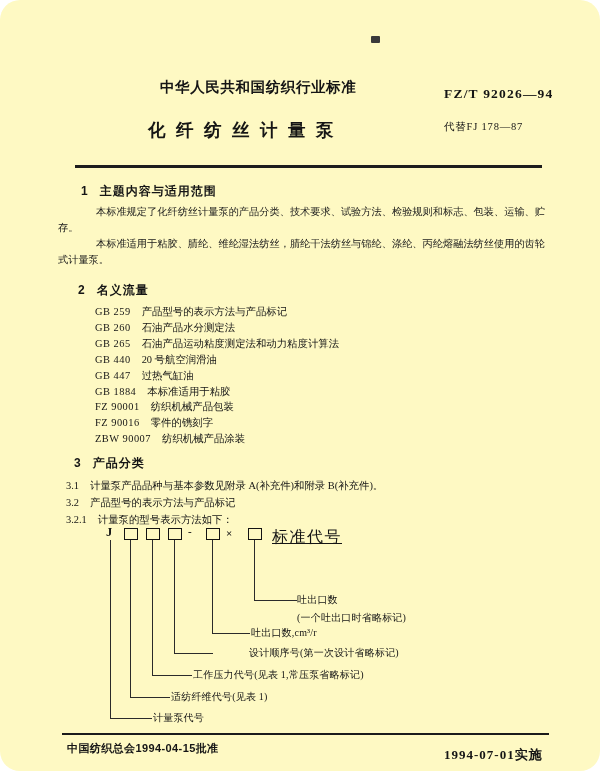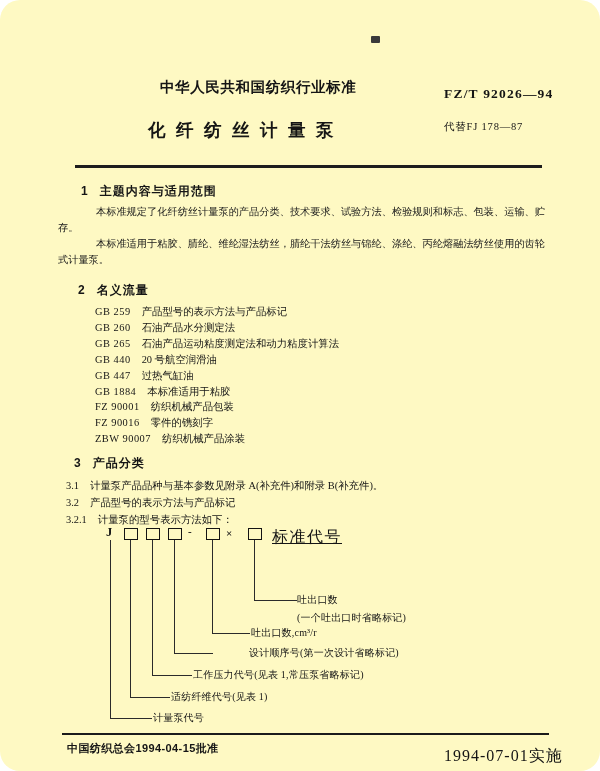--- a/index.html
+++ b/index.html
@@ -33,21 +33,21 @@
   .mletter{font-size:12.5px;font-weight:bold;}
   .mbox{position:absolute;width:12px;height:10px;border:1.6px solid #141414;background:transparent;}
   .msep{font-size:11px;font-weight:bold;}
   .msuffix{font-size:16px;letter-spacing:1.5px;text-decoration:underline;}
   .conn{position:absolute;top:540px;border-left:1.4px solid #2b2b2b;border-bottom:1.4px solid #2b2b2b;}
   .callout{font-size:10px;letter-spacing:0.2px;}
   
   .rule-bottom{left:62px;top:733px;width:487px;height:2px;background:#1b1b1b;}
   .f-left{left:67px;top:741px;font-size:11px;font-weight:bold;letter-spacing:0.4px;
           font-family:"Liberation Sans","DejaVu Sans",sans-serif;}
-  .f-right{left:444px;top:746px;font-size:16px;font-weight:normal;letter-spacing:1px;}
+  .f-right{left:444px;top:746px;font-size:13px;font-weight:bold;letter-spacing:1px;}
   .speck{left:371px;top:36px;width:9px;height:7px;background:#3a3a3a;border-radius:1px;}
 </style>
 </head>
 <body>
 
 <div class="page">
 
   <div class="abs speck"></div>
 
   <div class="abs hdr-org">中华人民共和国纺织行业标准</div>

